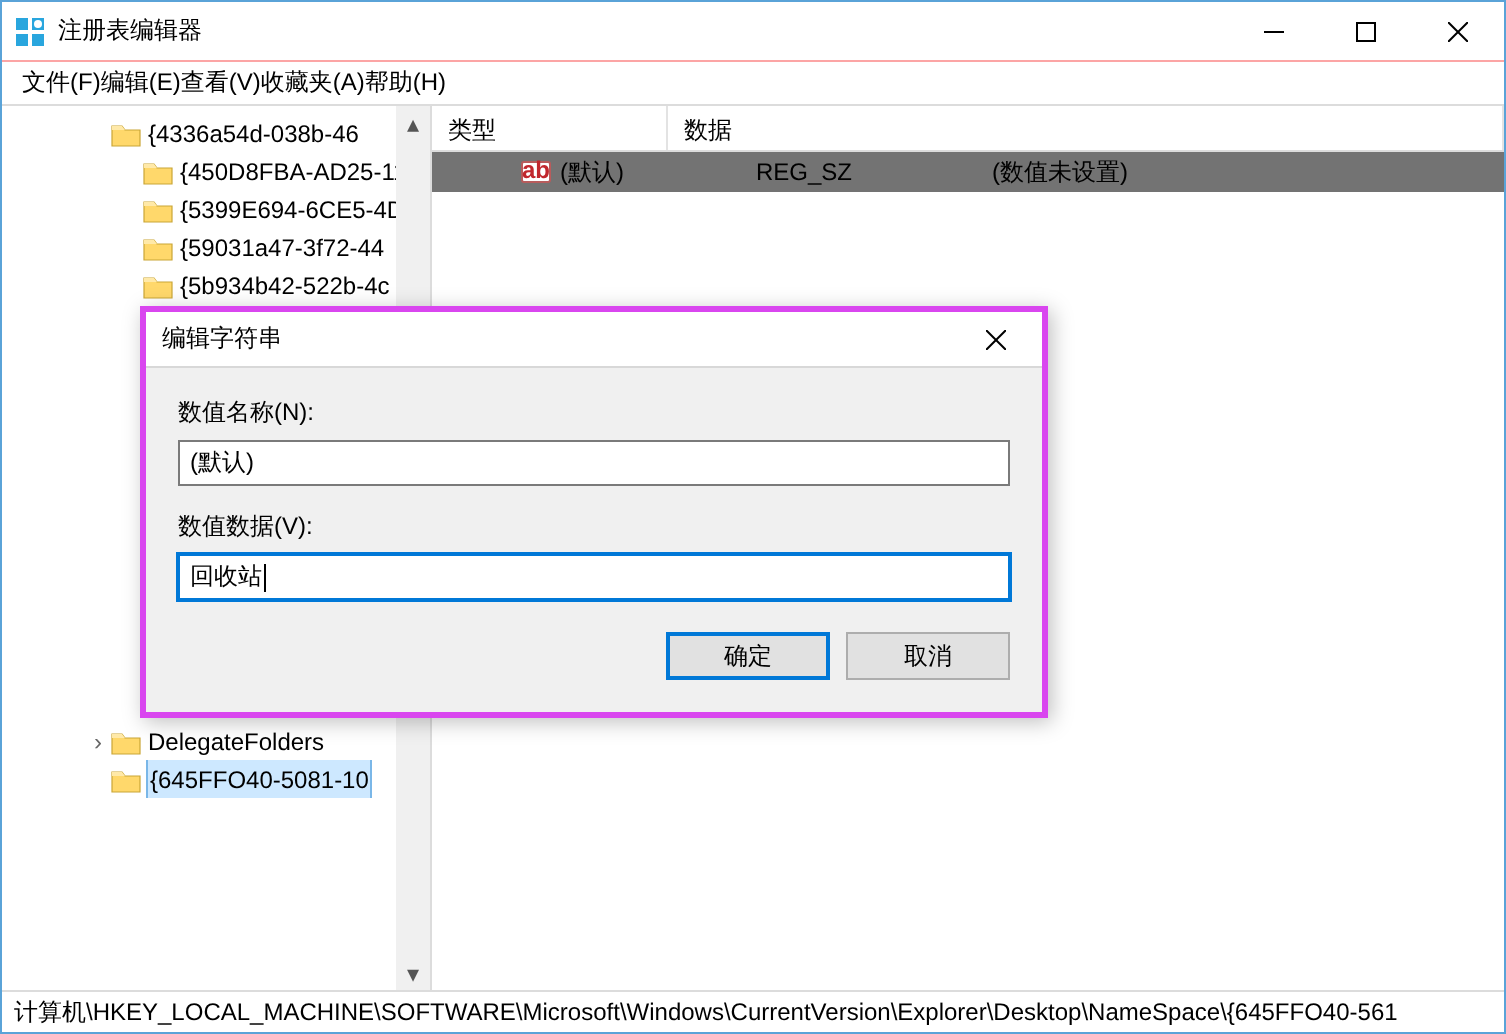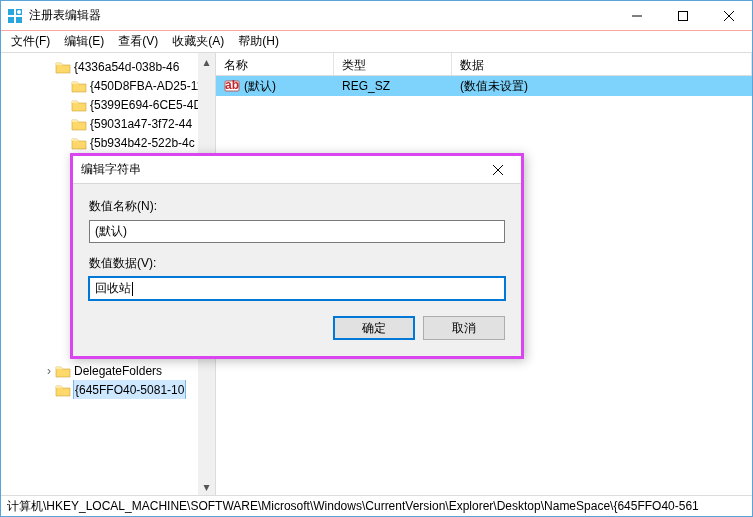--- a/index.html
+++ b/index.html
@@ -1,41 +1,41 @@
 <!DOCTYPE html>
 <html><head>
 <meta charset="utf-8">
 <style>
   * { box-sizing: border-box; font-family: "Microsoft YaHei", "Segoe UI", sans-serif; font-size: 12px; }
   body { margin: 0; width: 753px; height: 517px; background: #fff; overflow: hidden; display:flex; flex-direction:column; border:1px solid #5aa3d8;}
   .titlebar { height: 30px; background: #fff; display:flex; align-items:center; padding-left:6px; border-bottom:1px solid #fca5a5;}
   .titlebar .appicon { width:16px; height:16px; display:inline-flex; align-items:center; justify-content:center; margin-right:6px;}
   .titlebar .title { flex:1; color:#000;}
   .winbtn { width:46px; height:30px; display:flex; align-items:center; justify-content:center; color:#333;}
-  .menubar { height:22px; display:flex; align-items:center; gap:14px; padding:0 10px; border-bottom:1px solid #dcdcdc;}
+  .menubar { height:22px; display:flex; align-items:center; gap:0; padding:0 10px; border-bottom:1px solid #dcdcdc;}
   .menubar span { color:#000; }
   .client { flex:1; display:flex; min-height:0; position:relative;}
   .tree { width:215px; border-right:1px solid #dcdcdc; overflow:hidden; background:#fff; position:relative;}
   .scrollbar { position:absolute; right:0; top:0; width:17px; bottom:0; background:#f0f0f0; display:flex; flex-direction:column;}
   .sb-btn{height:17px; display:flex;align-items:center;justify-content:center;color:#555;}
   .sb-track{flex:1; position:relative;}
   .sb-thumb{position:absolute; left:2px; right:2px; top:40%; height:30px; background:#c2c2c2;}
   .tree-inner{padding-top:4px;}
   .node { display:flex; align-items:center; height:19px; white-space:nowrap; overflow:hidden;}
   .node .twisty{width:12px; text-align:center; color:#666;}
   .node .folder{width:16px;height:14px;margin-right:3px;display:inline-block;}
   .node .label{color:#000;}
   .node.selected .label{ background:#cde8ff; outline:1px solid #7ab7e8; padding:15px 1px;}
   .folder svg{display:block;}
   .list { flex:1; display:flex; flex-direction:column;}
   .list-header{ height:23px; display:flex; border-bottom:1px solid #dcdcdc;}
   .list-header div{ padding:4px 8px; border-right:1px solid #e3e3e3; color:#000;}
   .list-rows{flex:1;}
   .row{height:20px; display:flex; align-items:center;}
-  .row.sel{ background:#7dd3fc;}
+  .row.sel{ background:#737373;padding-left:36px;}
   .cell{padding:0 8px; overflow:hidden; white-space:nowrap;}
   .ab-icon{width:16px;height:16px; margin-right:4px; display:inline-flex;align-items:center;justify-content:center;}
   .statusbar{height:21px; border-top:1px solid #dcdcdc; padding:2px 6px; white-space:nowrap; overflow:hidden;}
   
   .overlay{position:absolute; left:0; top:0; right:0; bottom:0;}
   .dialog{position:absolute; left:69px; top:100px; width:454px; background:#f0f0f0; border:3px solid #d946ef; box-shadow:2px 2px 10px rgba(0,0,0,0.25);}
   .dlg-title{height:28px; background:#fff; display:flex; align-items:center; padding:0 8px; border-bottom:1px solid #d8d8d8;}
   .dlg-title .t{flex:1;}
   .dlg-close{width:30px;height:28px; display:flex;align-items:center;justify-content:center;font-size:14px;}
   .dlg-body{padding:14px 16px 2px;}
@@ -277,21 +277,20 @@
     <div class="scrollbar">
       <div class="sb-btn">▴</div>
       <div class="sb-track">
           <div class="sb-thumb"></div>
         </div>
       <div class="sb-btn">▾</div>
     </div>
   </div>
   <div class="list">
     <div class="list-header">
-      <div class="col-name">名称</div>
       <div class="col-type">类型</div>
       <div class="col-data">数据</div>
     </div>
     <div class="list-rows" id="list-rows">
         <div class="row sel">
           <div class="cell col-name" style="display:flex;align-items:center">
             <span class="ab-icon">
               <svg width="16" height="16">
                 <rect x="1" y="3" width="14" height="10" rx="1" fill="#fff" stroke="#b85c5c"></rect>
                 <text x="8" y="11" font-size="8" text-anchor="middle" fill="#c1272d" font-weight="bold">ab</text>

